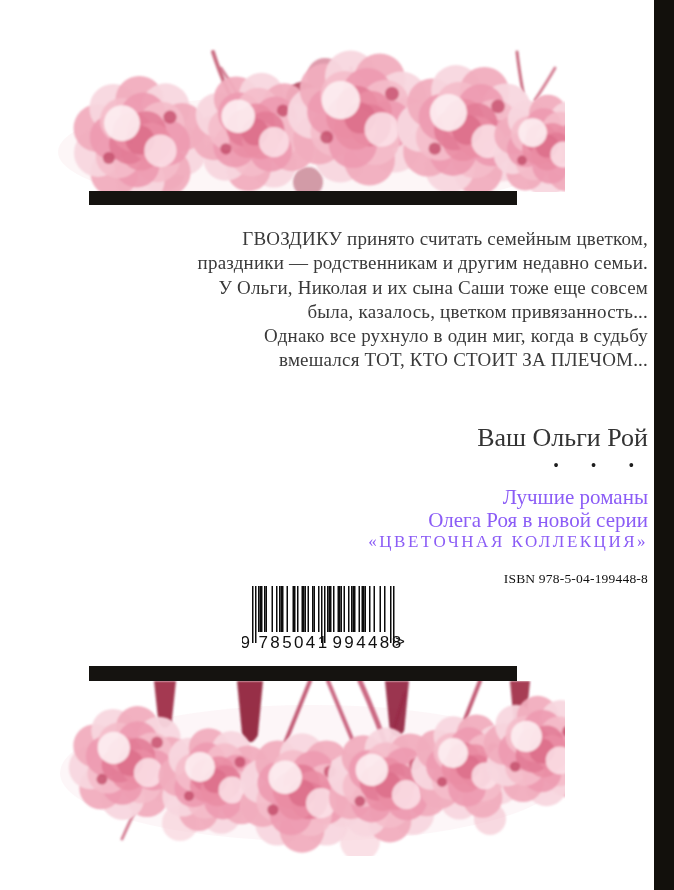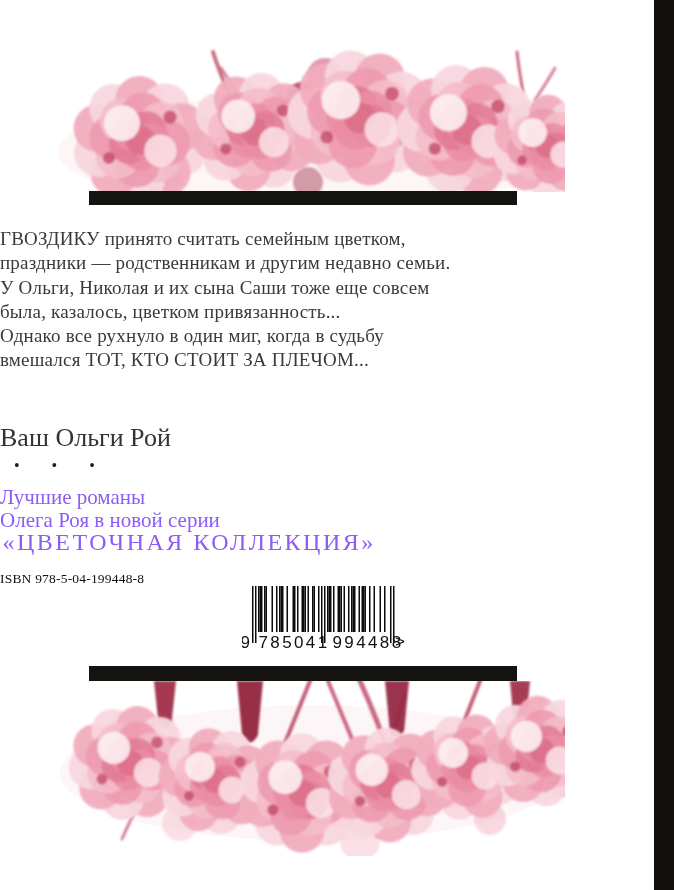--- a/index.html
+++ b/index.html
@@ -6,26 +6,26 @@
   .cover{
     position:relative;width:674px;height:890px;background:#ffffff;
     overflow:hidden;font-family:"Liberation Serif","DejaVu Serif",serif;
   }
   .edge-strip{position:absolute;top:0;right:0;width:20px;height:890px;background:var(--edge-color,#12100c);}
   .black-bar{position:absolute;left:89px;width:428px;background:var(--bar-color,#151310);}
   .bar-top{top:191px;height:14px;}
   .bar-bottom{top:666px;height:15px;}
   .flowers-top{position:absolute;left:55px;top:40px;}
   .flowers-bottom{position:absolute;left:60px;top:681px;}
-  .txt{position:absolute;left:0;width:648px;text-align:left;color:var(--text-color,#3a3a3a);}
+  .txt{position:absolute;left:0;width:648px;text-align:right;color:var(--text-color,#3a3a3a);}
   .blurb{top:227px;font-size:19px;line-height:24.3px;letter-spacing:0.2px;}
   .signature{top:424px;font-size:26px;line-height:1.1;color:#333;}
   .dots{top:457px;font-size:16px;letter-spacing:14px;text-indent:14px;color:#1d1d1d;}
   .series{top:486px;font-size:21px;line-height:22.6px;color:#8b5cf6;}
-  .series-caps{font-size:24px;letter-spacing:2.5px;text-indent:2.5px;}
+  .series-caps{font-size:17px;letter-spacing:2.5px;text-indent:2.5px;}
   .isbn-label{top:571px;font-family:Liberation Serif, serif;font-size:13.5px;letter-spacing:0.2px;color:#111;}
   .barcode-svg{position:absolute;left:242px;top:586px;}
   .bcd{font-family:"Liberation Sans","DejaVu Sans",sans-serif;font-size:17px;fill:#101010;}
   .bcd-sp{letter-spacing:2.4px;}
 </style>
 </head>
 <body>
 
 <div class="cover">
 

